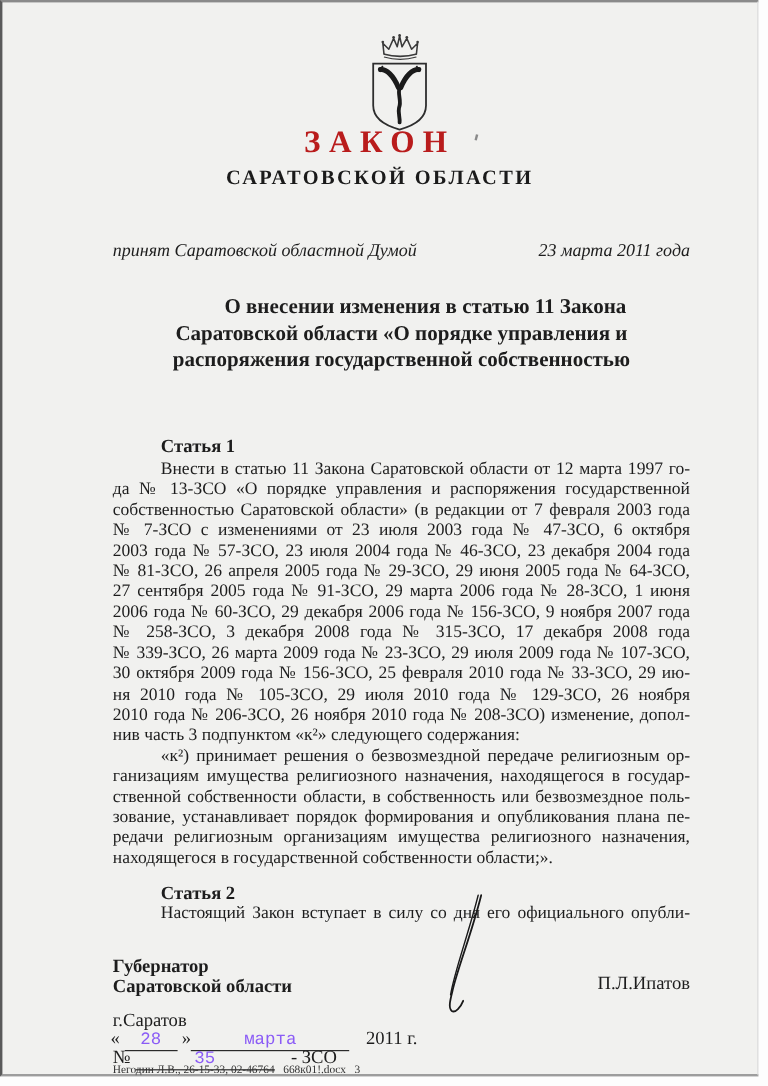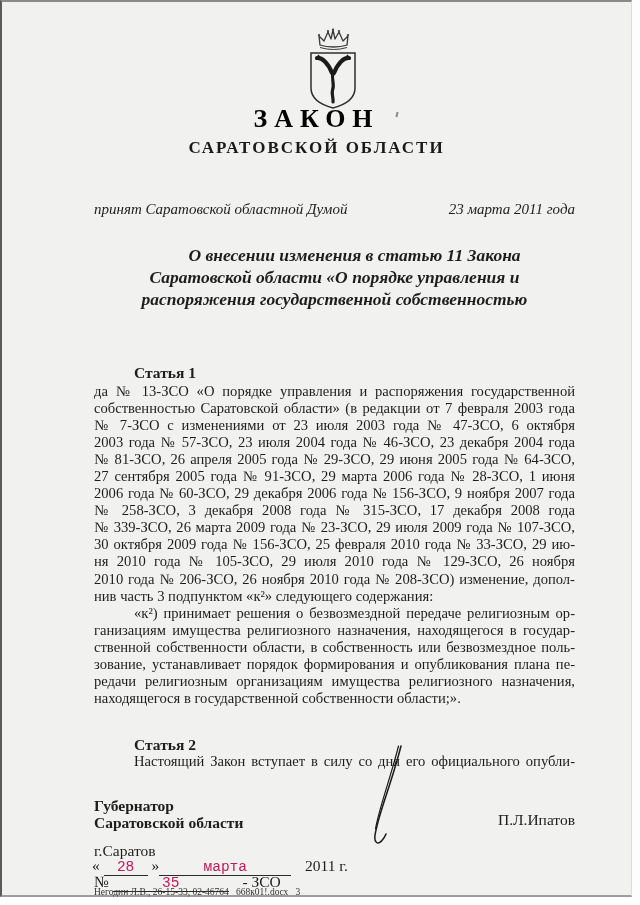--- a/index.html
+++ b/index.html
@@ -14,29 +14,29 @@
     border-left:2px solid #5a5a5a;
     border-top:2px solid #8a8a8a;
     border-bottom:2px solid #9d9d9d;
     border-right:1px solid #dcdcdc;
   }
   .abs{position:absolute;}
   .center{left:0;width:629px;text-align:center;}
 
   
   .crest{left:302;top:26px;left:302px;width:58px;height:82px;}
-  .law-word{top:102px;font-size:26px;font-weight:bold;letter-spacing:7px;color:#000000;}
+  .law-word{top:102px;font-size:26px;font-weight:bold;letter-spacing:7px;color:#b91c1c;}
   .scan-tick{left:394px;top:110px;width:2px;height:5px;background:#8a8a8a;transform:rotate(14deg);}
   .region-word{top:136px;font-size:17px;font-weight:bold;letter-spacing:2px;color:#1a1a1a;}
 
   .adopted{top:199px;left:92px;width:481px;display:flex;justify-content:space-between;
     font-style:italic;font-size:15px;}
 
   .doc-title{top:243px;left:92px;width:481px;font-size:17.5px;font-weight:bold;line-height:21.8px;}
-  .doc-title .tline{text-align:right;text-align-last:center;text-indent:0;font-style:italic;}
+  .doc-title .tline{text-align:right;text-align-last:center;text-indent:0;}
 
   
   .art-head{font-size:15.5px;font-weight:bold;left:132px;}
   .a1-head{top:362px;}
   .a2-head{top:734px;}
   .flow{left:92px;width:481px;font-size:14.6px;line-height:17.05px;}
   .a1-body{top:381px;}
   .a2-body{top:751px;}
   .tline{text-align:justify;text-align-last:justify;white-space:nowrap;}
   .flow .tline{white-space:normal;}
@@ -47,21 +47,21 @@
   .gov1{top:795px;left:92px;font-size:15.5px;font-weight:bold;}
   .gov2{top:812px;left:92px;font-size:15.5px;font-weight:bold;}
   .gov-name{top:809px;left:373px;width:200px;text-align:right;font-size:15.5px;font-weight:normal;}
 
   .city{top:840px;left:92px;font-size:15.5px;}
   .fill-line{font-size:15.5px;}
   .date-line{top:855px;left:90px;}
   .num-line{top:871px;left:92px;}
   .blank{display:inline-block;border-bottom:1.5px solid #2a2a2a;text-align:center;
     font-family:"Liberation Mono", monospace;font-size:14.5px;line-height:15px;
-    vertical-align:baseline;color:#be185d;}
+    vertical-align:baseline;color:#8b5cf6;}
   .blank.day{width:44px;}
   .blank.month{width:132px;}
   .blank.num{width:116px;}
   .after-gap{display:inline-block;width:6px;}
 
   .footer-note{top:885px;left:92px;font-size:9.5px;color:#333;white-space:pre;}
 
   .sig-svg{left:355px;top:736px;width:60px;height:115px;}
 </style>
 </head>
@@ -102,20 +102,21 @@
 
   <div class="abs doc-title">
       <div class="tline first">О внесении изменения в статью 11 Закона</div>
       <div class="tline">Саратовской области «О порядке управления и</div>
       <div class="tline">распоряжения государственной собственностью</div>
     </div>
 
   <div class="abs art-head a1-head">Статья 1</div>
   <div class="abs flow a1-body">
     <div>
+        <div class="tline first">Внести в статью 11 Закона Саратовской области от 12 марта 1997 го-</div>
         <div class="tline">да № 13-ЗСО «О порядке управления и распоряжения государственной</div>
         <div class="tline">собственностью Саратовской области» (в редакции от 7 февраля 2003 года</div>
         <div class="tline">№ 7-ЗСО с изменениями от 23 июля 2003 года № 47-ЗСО, 6 октября</div>
         <div class="tline">2003 года № 57-ЗСО, 23 июля 2004 года № 46-ЗСО, 23 декабря 2004 года</div>
         <div class="tline">№ 81-ЗСО, 26 апреля 2005 года № 29-ЗСО, 29 июня 2005 года № 64-ЗСО,</div>
         <div class="tline">27 сентября 2005 года № 91-ЗСО, 29 марта 2006 года № 28-ЗСО, 1 июня</div>
         <div class="tline">2006 года № 60-ЗСО, 29 декабря 2006 года № 156-ЗСО, 9 ноября 2007 года</div>
         <div class="tline">№ 258-ЗСО, 3 декабря 2008 года № 315-ЗСО, 17 декабря 2008 года</div>
         <div class="tline">№ 339-ЗСО, 26 марта 2009 года № 23-ЗСО, 29 июля 2009 года № 107-ЗСО,</div>
         <div class="tline">30 октября 2009 года № 156-ЗСО, 25 февраля 2010 года № 33-ЗСО, 29 ию-</div>

